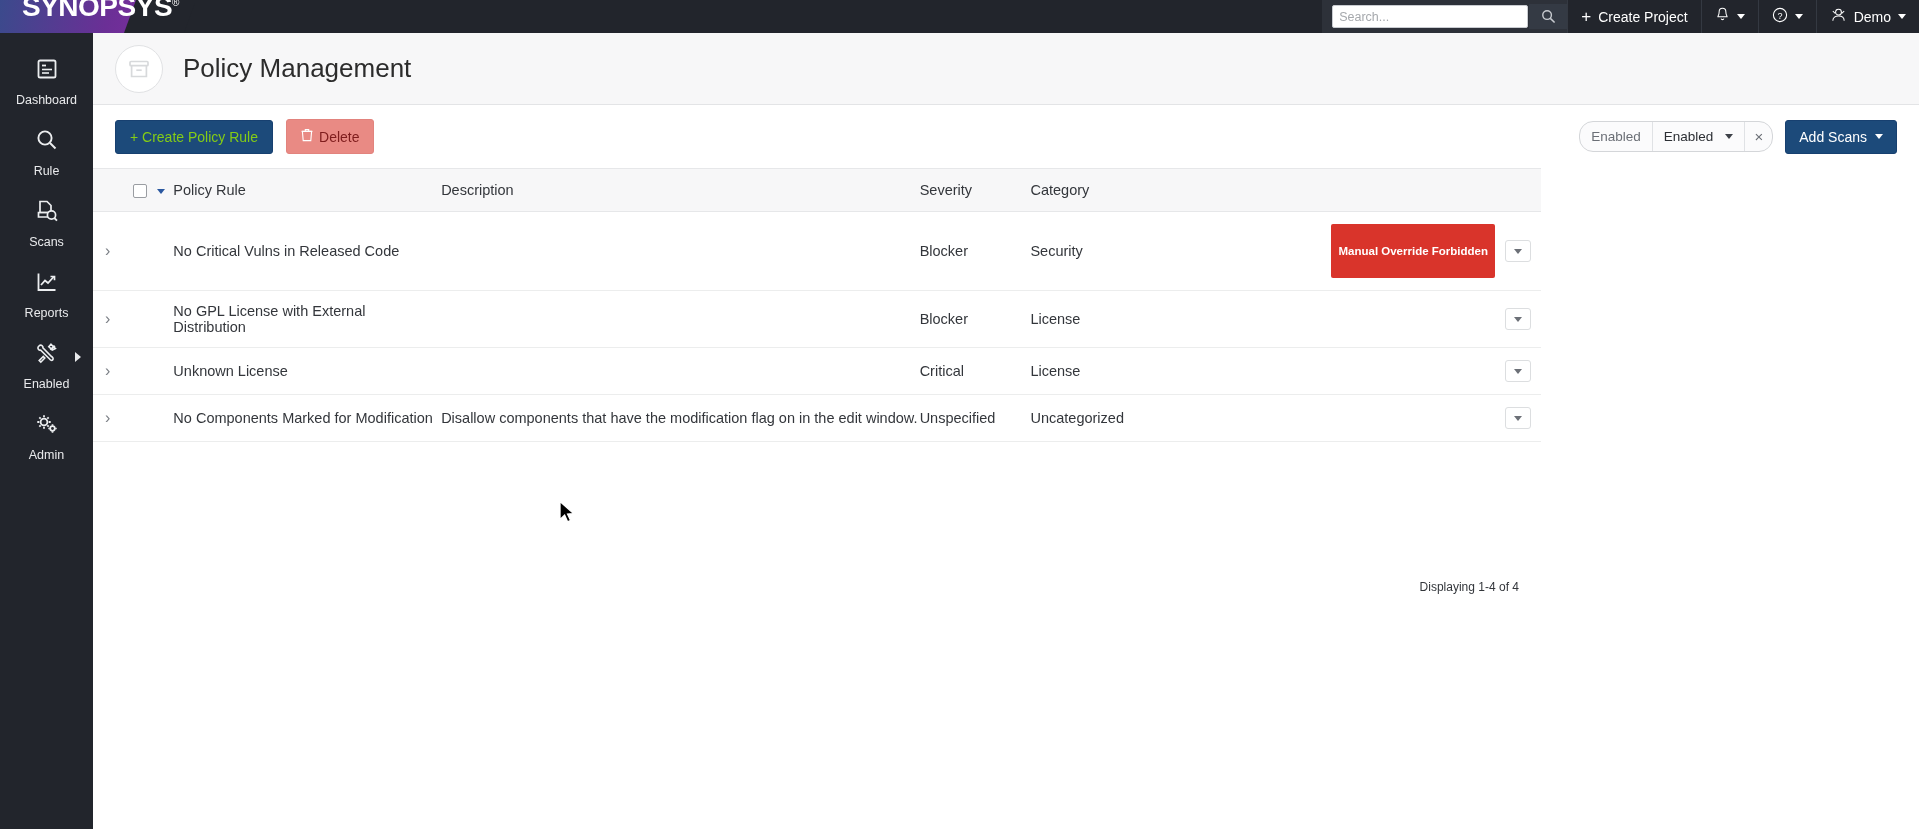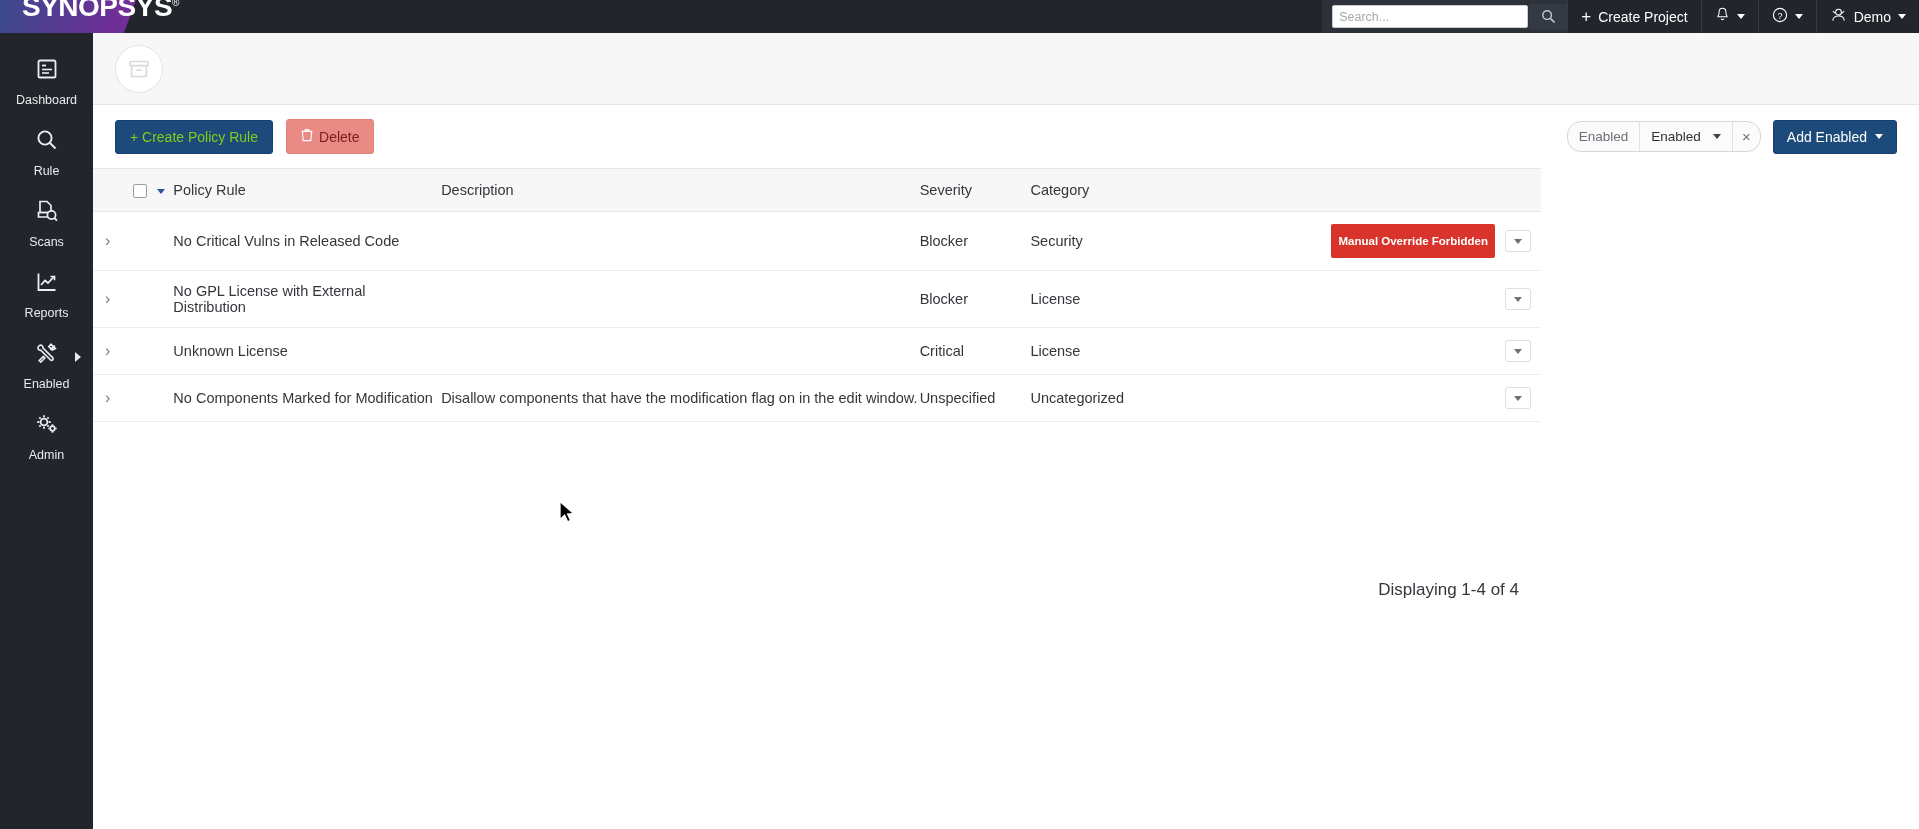--- a/index.html
+++ b/index.html
@@ -186,37 +186,37 @@
     display: inline-block; margin-left: 6px; vertical-align: middle;
     width: 0; height: 0;
     border-left: 4px solid transparent; border-right: 4px solid transparent;
     border-top: 5px solid #2a58a0;
   }
   .row-chevron {
     color: #7c8087; font-size: 16px; padding-left: 12px; cursor: pointer;
   }
   .badge {
     display: inline-block; background: #d9342b; color: #ffffff;
-    font-size: 11.5px; font-weight: bold; padding: 11px 7px; border-radius: 2px;
+    font-size: 11.5px; font-weight: bold; padding: 21px 7px; border-radius: 2px;
     white-space: nowrap;
   }
   .row-menu-btn {
     display: inline-flex; align-items: center; justify-content: center;
     width: 26px; height: 22px; border: 1px solid #dcdee0; border-radius: 3px;
     background: #ffffff; cursor: pointer;
   }
   .row-menu-btn .caret-sm {
     width: 0; height: 0;
     border-left: 4px solid transparent; border-right: 4px solid transparent;
     border-top: 5px solid #6c7077;
   }
 
   .footer-count {
     position: absolute; top: 412px; right: 22px;
-    font-size: 17px; color: #33363b;
+    font-size: 12px; color: #33363b;
   }
 
   .cursor { position: absolute; left: 558px; top: 500px; }
 </style>
 </head>
 <body>
 
 <div class="topbar">
   <div class="logo-wrap">
     <div class="logo-text">
@@ -349,20 +349,21 @@
 </div>
 
 <div class="page-header">
   <div class="page-icon">
     <svg width="26" height="26" viewBox="0 0 26 26">
       <rect x="4" y="5.5" width="18" height="4.2" rx="1" fill="none" stroke="#d7d9db" stroke-width="1.7"></rect>
       <path d="M5.6 9.7v10.8h14.8V9.7" fill="none" stroke="#d7d9db" stroke-width="1.7"></path>
       <line x1="10.3" y1="14.2" x2="15.7" y2="14.2" stroke="#d7d9db" stroke-width="1.7"></line>
     </svg>
   </div>
+  <h1 class="page-title">Policy Management</h1>
 </div>
 
 <div class="toolbar">
   <button class="btn-primary">+ Create Policy Rule</button>
 
   <button class="btn-danger">
     <span>
       <svg width="12" height="14" viewBox="0 0 12 14">
         <path d="M1.4 3.4h9.2l-.8 9.2H2.2z" fill="none" stroke="#ffffff" stroke-width="1.1"></path>
         <line x1="0.6" y1="3.4" x2="11.4" y2="3.4" stroke="#ffffff" stroke-width="1.1"></line>
@@ -377,21 +378,21 @@
   <div class="filter-chip">
     <div class="chip-key">Enabled</div>
     <div class="chip-val">
       <span>Enabled</span>
       <span class="caret-dark"></span>
     </div>
     <div class="chip-x">×</div>
   </div>
 
   <button class="btn-filter">
-    <span>Add Enabled</span>
+    <span>Add Scans</span>
     <span class="caret-white"></span>
   </button>
 </div>
 
 <div class="table-wrap">
   <table>
     <thead>
       <tr>
         <th class="col-expand"></th>
         <th class="col-check">

